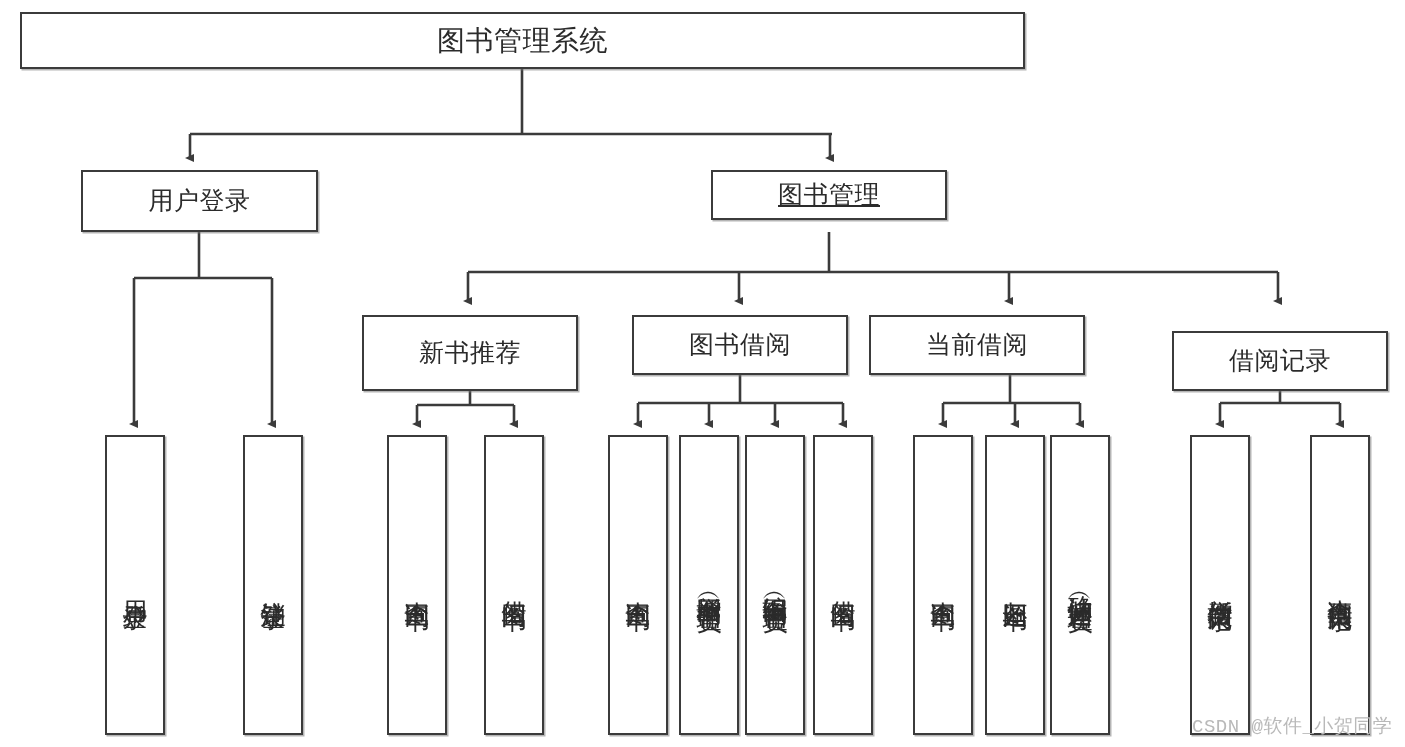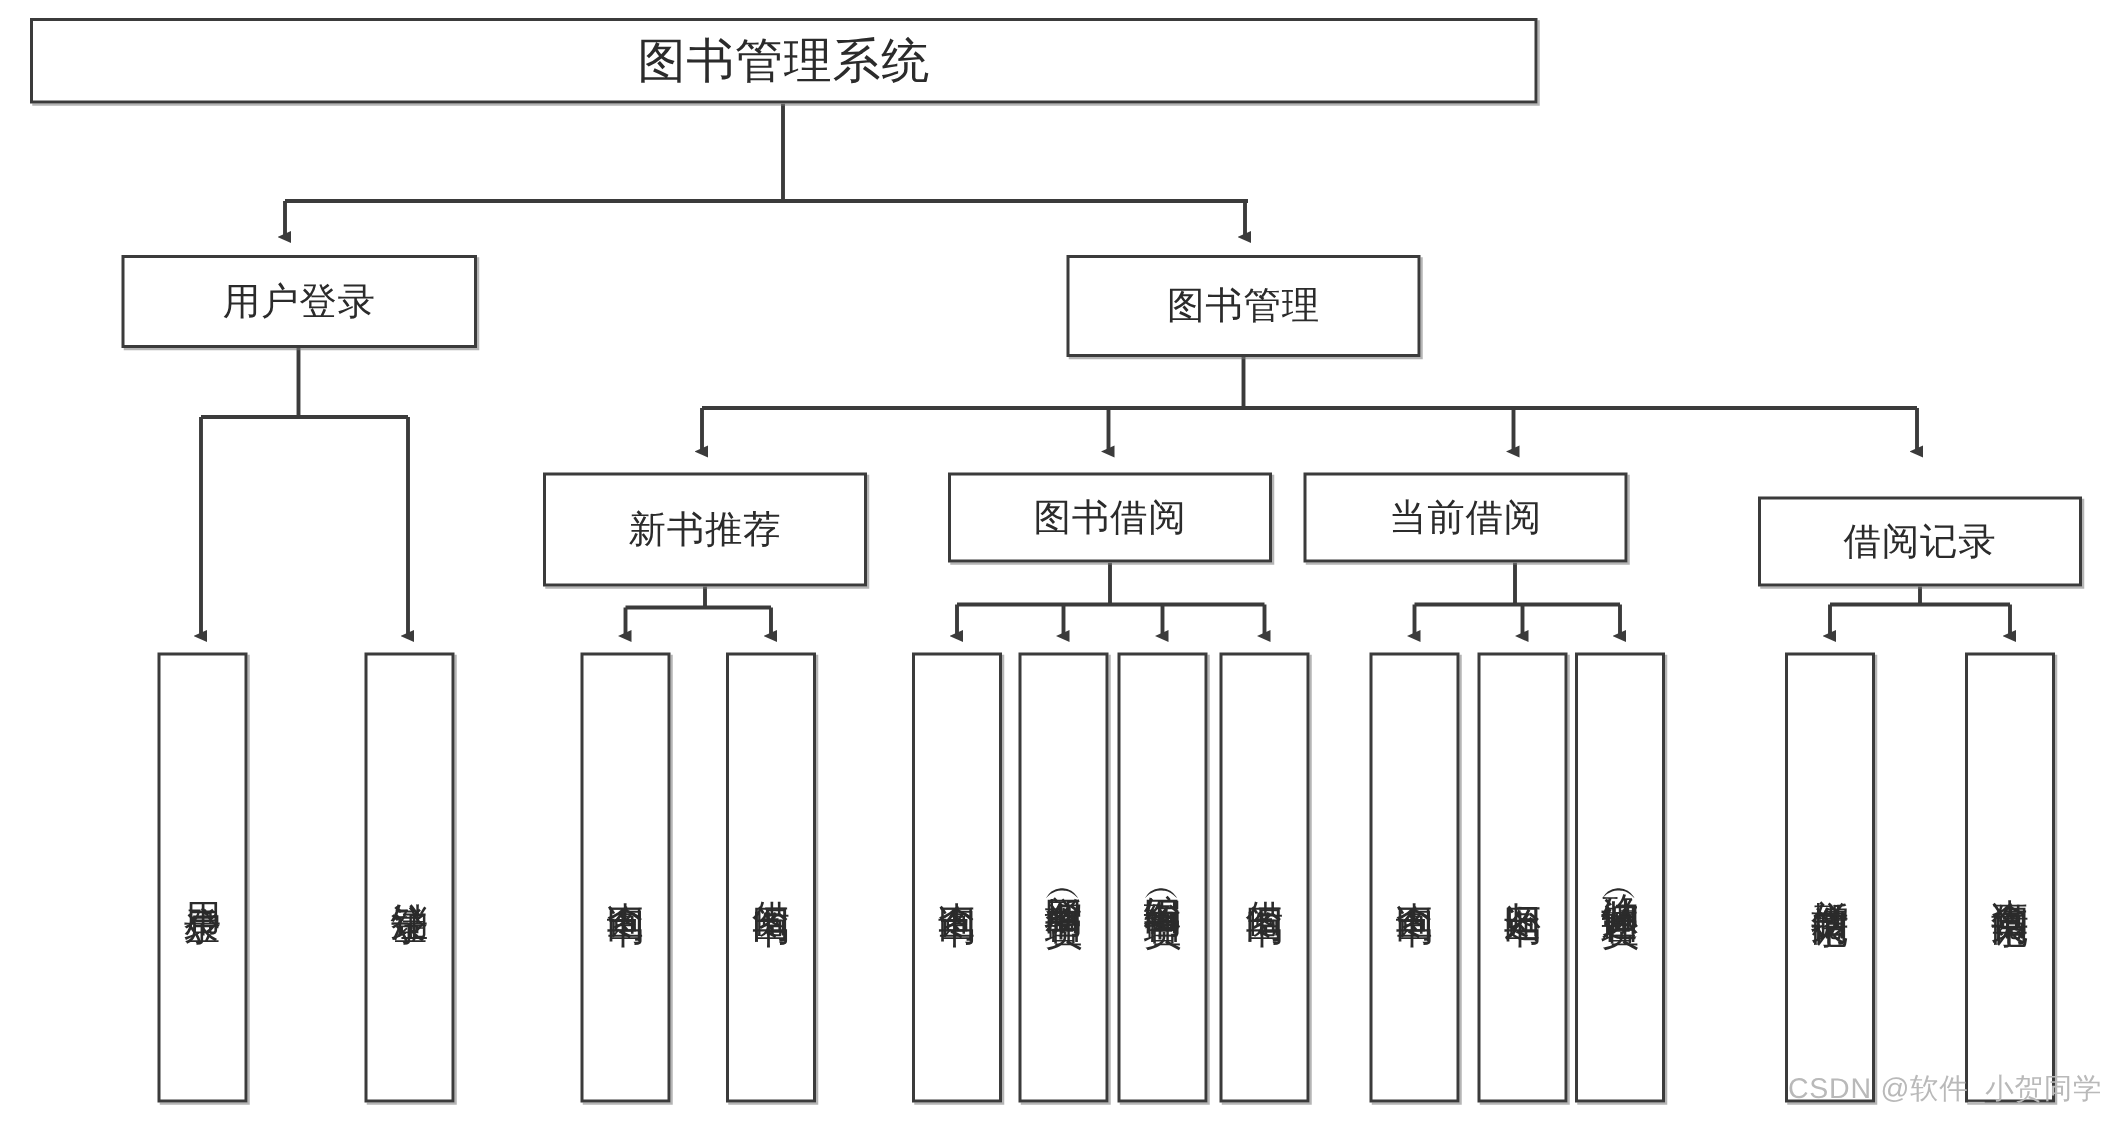--- a/index.html
+++ b/index.html
@@ -41,42 +41,42 @@
     text-align: center;
     white-space: nowrap;
     line-height: 1.12;
   }
   
   .node.horiz .lbl {
     font-size: 25px;
     letter-spacing: 0.5px;
   }
   .node.root .lbl {
-    font-size: 32px;
+    font-size: 28px;
   }
   
   .node.vert {
     align-items: center;
     justify-content: center;
   }
   .node.vert .lbl {
     writing-mode: vertical-rl;
     text-orientation: upright;
     font-size: 25px;
     line-height: 1.0;
     letter-spacing: 2px;
     white-space: nowrap;
   }
   .watermark {
     position: absolute;
     font-size: 19px;
     color: #b9b9b9;
     letter-spacing: 0.5px;
     white-space: nowrap;
-    font-family: Liberation Sans, sans-serif;
+    font-family: Liberation Mono, monospace;
   }
 </style>
 </head>
 <body>
 
 <div id="canvas">
 
   <svg id="edges" viewBox="0 0 1405 747" xmlns="http://www.w3.org/2000/svg">
     <defs>
       <marker id="arrow" markerWidth="10" markerHeight="10" refX="5" refY="5" orient="auto" markerUnits="userSpaceOnUse">
@@ -139,21 +139,21 @@
     </g>
   </svg>
 
   <div class="node root horiz" style="left:20px; top:12px; width:1005px; height:57px;">
     <span class="lbl">图书管理系统</span>
   </div>
 
   <div class="node horiz" style="left:81px; top:170px; width:237px; height:62px;">
     <span class="lbl">用户登录</span>
   </div>
-  <div class="node horiz" style="left:711px; top:170px; width:236px; height:68px;">
+  <div class="node horiz" style="left:711px; top:170px; width:236px; height:50px;text-decoration:underline;">
     <span class="lbl">图书管理</span>
   </div>
 
   <div class="node horiz" style="left:362px; top:315px; width:216px; height:76px;">
     <span class="lbl">新书推荐</span>
   </div>
   <div class="node horiz" style="left:632px; top:315px; width:216px; height:60px;">
     <span class="lbl">图书借阅</span>
   </div>
   <div class="node horiz" style="left:869px; top:315px; width:216px; height:60px;">

